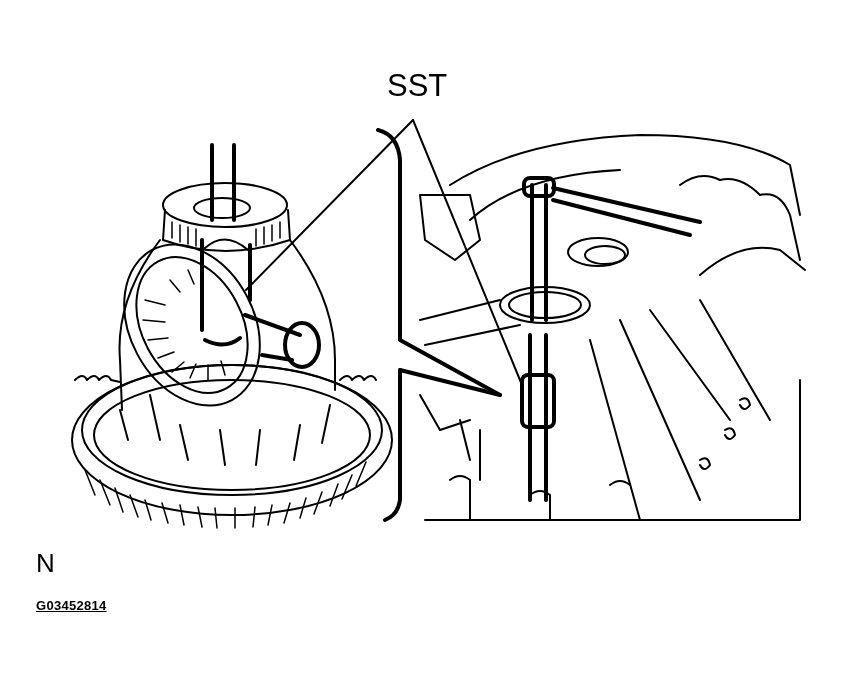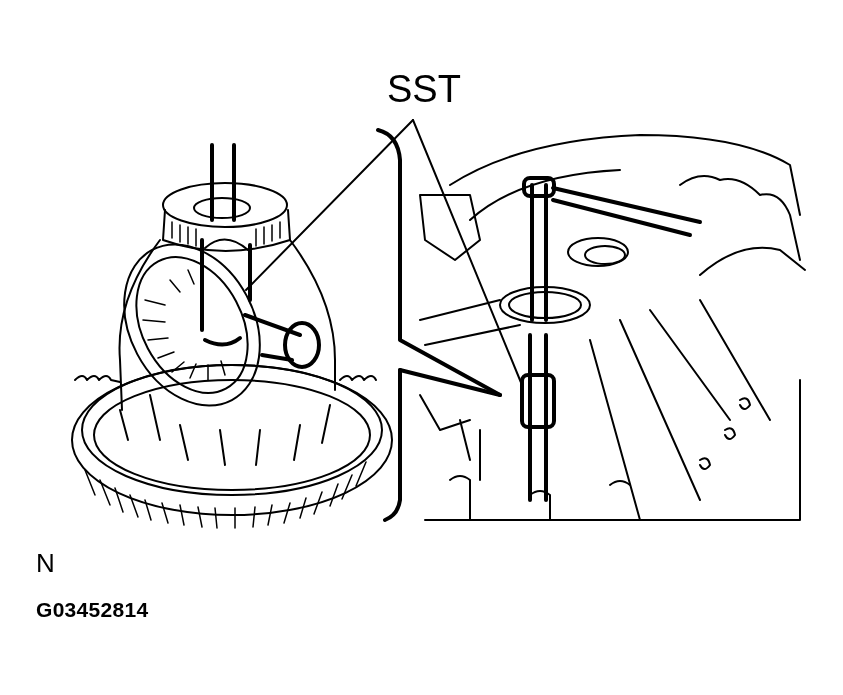--- a/index.html
+++ b/index.html
@@ -1,21 +1,21 @@
 <!DOCTYPE html>
 <html><head>
 <meta charset="utf-8">
 <style>
   html, body { margin:0; padding:0; background:#ffffff; }
   #canvas { position:relative; width:843px; height:695px; background:#fff; overflow:hidden; }
   svg { position:absolute; left:0; top:0; }
   .lbl { position:absolute; color:#000; font-family:"Liberation Sans", sans-serif; white-space:nowrap; }
-  #sst { left:387px; top:68px; font-size:38px;text-align:center; }
+  #sst { left:387px; top:68px; font-size:31px;text-align:center; }
   #view { left:36px; top:548px; font-size:26px; }
-  #code { left:36px; top:598px; font-size:21px; font-weight:bold; letter-spacing:0.3px; }
+  #code { left:36px; top:598px; font-size:13px; font-weight:bold; letter-spacing:0.3px;text-decoration:underline; }
   .ln { fill:none; stroke:#000; stroke-width:2; stroke-linecap:round; stroke-linejoin:round; }
   .thk { stroke-width:4; }
   .thn { stroke-width:1.5; }
 </style>
 </head>
 <body>
 
 <div id="canvas">
   <svg width="843" height="695" viewBox="0 0 843 695">
 

